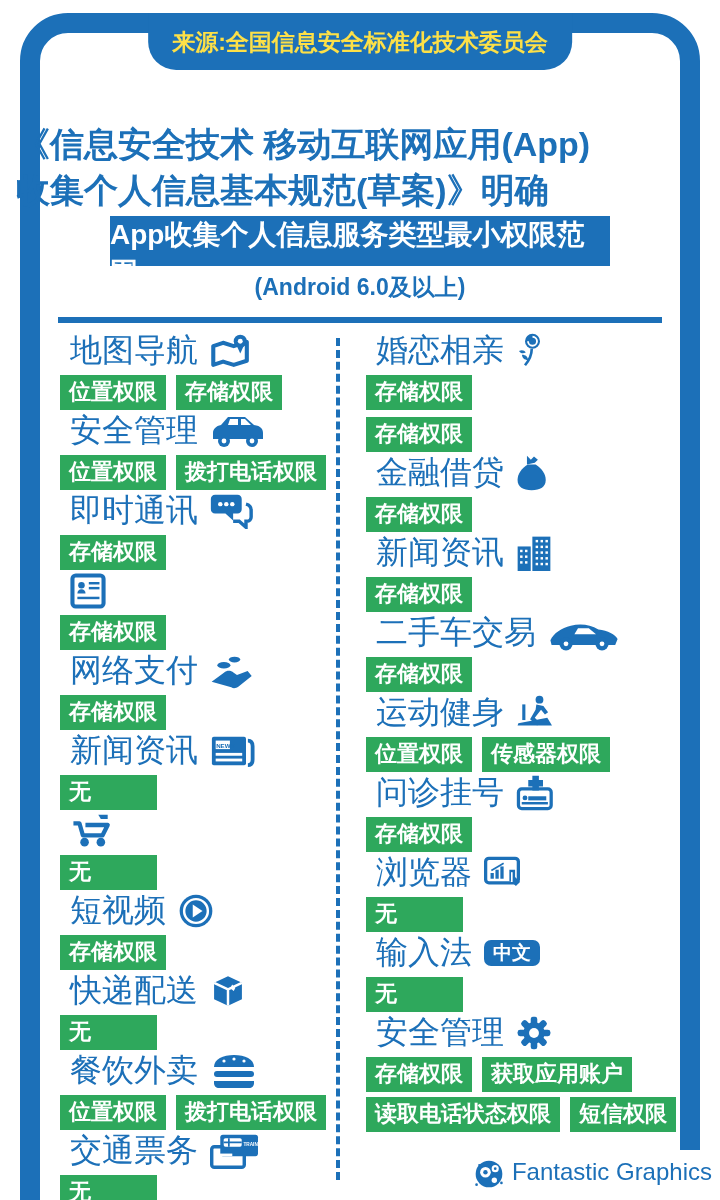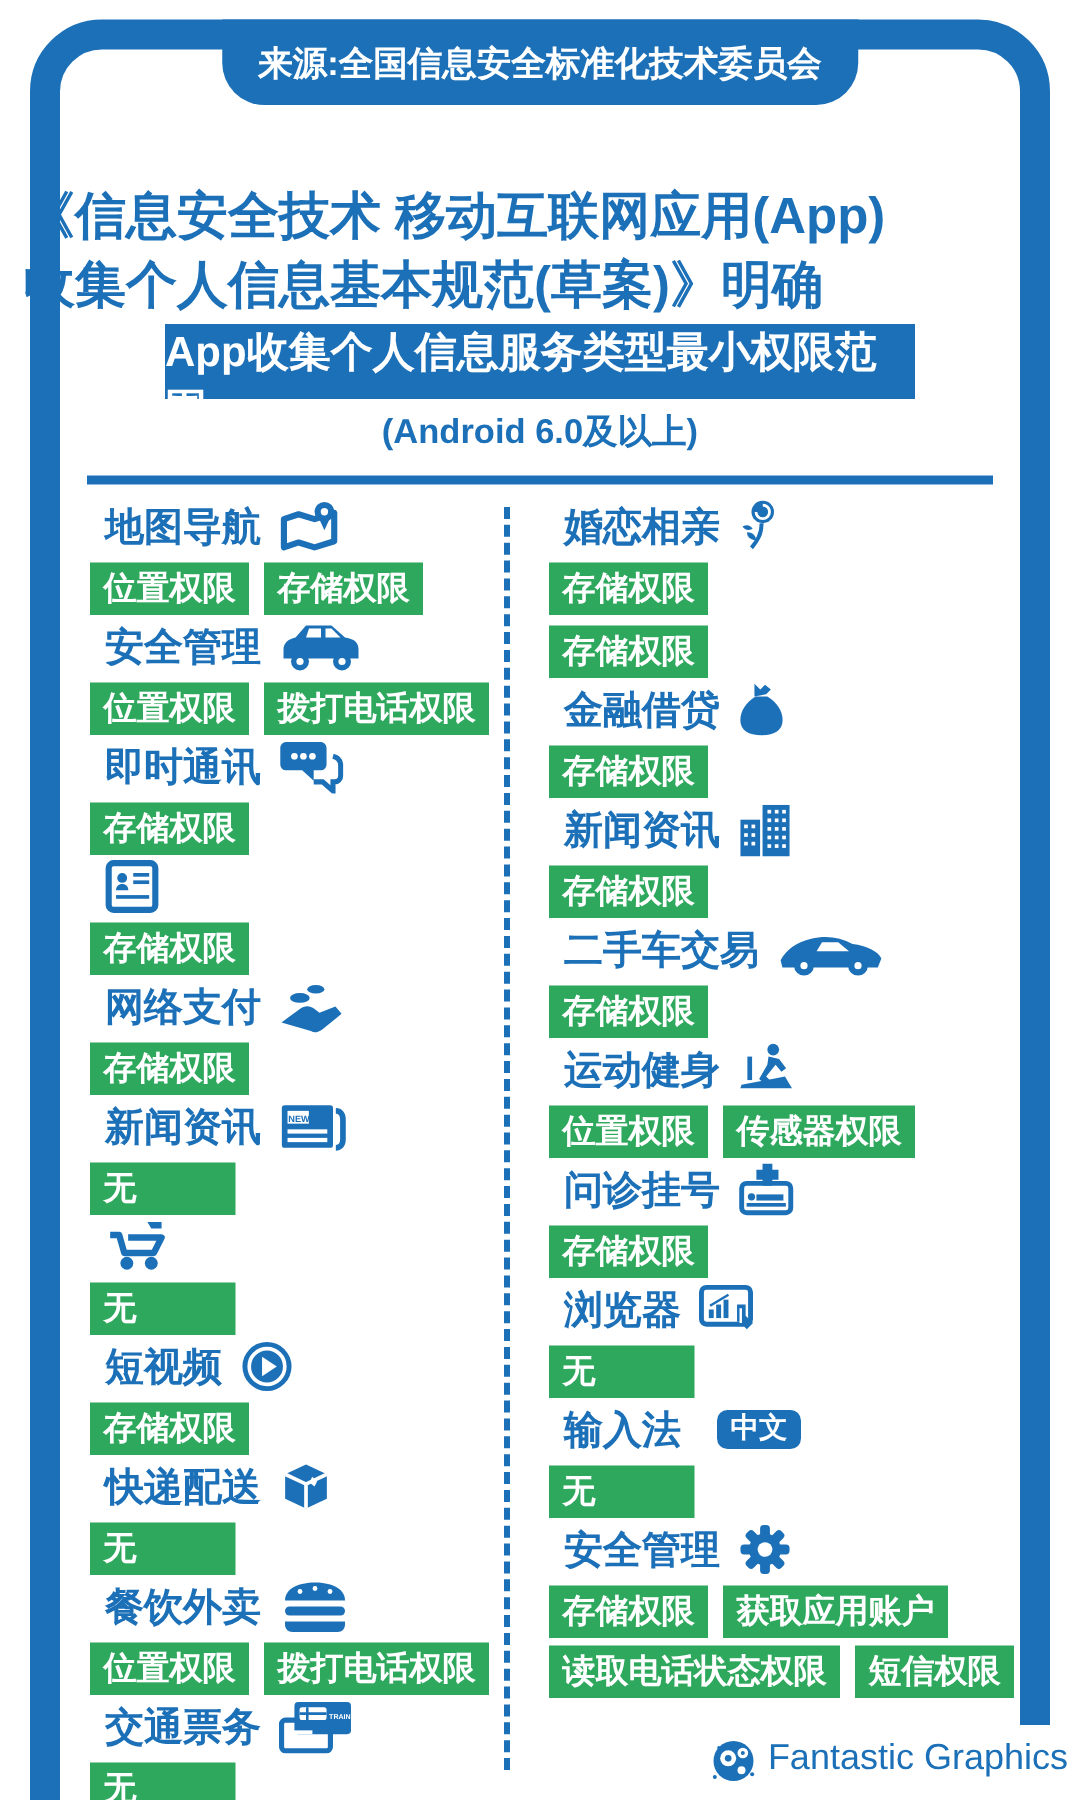--- a/index.html
+++ b/index.html
@@ -4,21 +4,21 @@
 <style>
   :root{ --blue:#1c70b8; --green:#2ea85c; }
   html,body{margin:0;padding:0;}
   body{font-family:"Liberation Sans","DejaVu Sans",sans-serif;background:#fff;}
   .canvas{position:relative;width:720px;height:1200px;background:#fff;overflow:hidden;}
 
   .frame{position:absolute;left:20px;top:13px;width:680px;height:1260px;
          border:20px solid var(--blue);border-radius:48px;box-sizing:border-box;z-index:1;}
 
   .source-badge{position:absolute;top:13px;left:50%;transform:translateX(-50%);
-    background:var(--blue);color:#ffffff;font-weight:bold;font-size:23px;
+    background:var(--blue);color:#fde047;font-weight:bold;font-size:23px;
     padding:14px 24px 12px;border-radius:0 0 28px 28px;white-space:nowrap;z-index:3;}
 
   .title{position:absolute;top:106px;left:0;width:100%;margin:16px;text-align:left;
     color:var(--blue);font-size:34px;font-weight:bold;line-height:1.35;z-index:2;}
 
   .banner{position:absolute;left:110px;top:216px;width:500px;height:50px;
     background:var(--blue);color:#fff;font-size:28px;font-weight:bold;
     display:flex;justify-content:center;z-index:2;}
 
   .subtitle{position:absolute;top:272px;left:0;width:100%;text-align:center;
@@ -28,25 +28,25 @@
 
   .divider{position:absolute;left:336px;top:338px;height:842px;width:0;
     border-left:4px dashed var(--blue);z-index:2;}
 
   .col{position:absolute;top:332px;display:flex;flex-direction:column;z-index:2;}
   .col-left{left:60px;width:272px;}
   .col-right{left:366px;width:330px;}
 
   .item{margin-bottom:2px;}
   .label-row{height:38px;display:flex;align-items:center;gap:12px;margin-left:10px;margin-bottom:4px;}
-  .label{color:var(--blue);font-size:26px;font-weight:bold;white-space:nowrap;}
+  .label{color:var(--blue);font-size:32px;font-weight:normal;white-space:nowrap;}
   .icon{display:flex;align-items:center;color:var(--blue);}
   .icon svg{display:block;height:36px;width:auto;}
   .cn-badge{background:var(--blue);color:#fff;font-size:19px;font-weight:bold;
-    padding:3px 9px 4px;border-radius:7px;line-height:1;margin-left:12px;}
+    padding:3px 9px 4px;border-radius:7px;line-height:1;}
   .tag-row{display:flex;gap:10px;margin-top:5px;}
   .tag{display:inline-block;background:var(--green);color:#fff;font-size:22px;font-weight:bold;
     line-height:1;padding:6px 9px 7px;min-width:97px;box-sizing:border-box;white-space:nowrap;}
 
   .footer-patch{position:absolute;left:648px;top:1150px;width:72px;height:50px;background:#fff;z-index:4;}
   .footer{position:absolute;right:6px;top:1154px;display:flex;gap:7px;
     color:var(--blue);font-size:24px;background:#fff;padding:4px 2px 4px 10px;z-index:6;}
   .footer .icon svg{height:32px;}
 </style>
 </head>

